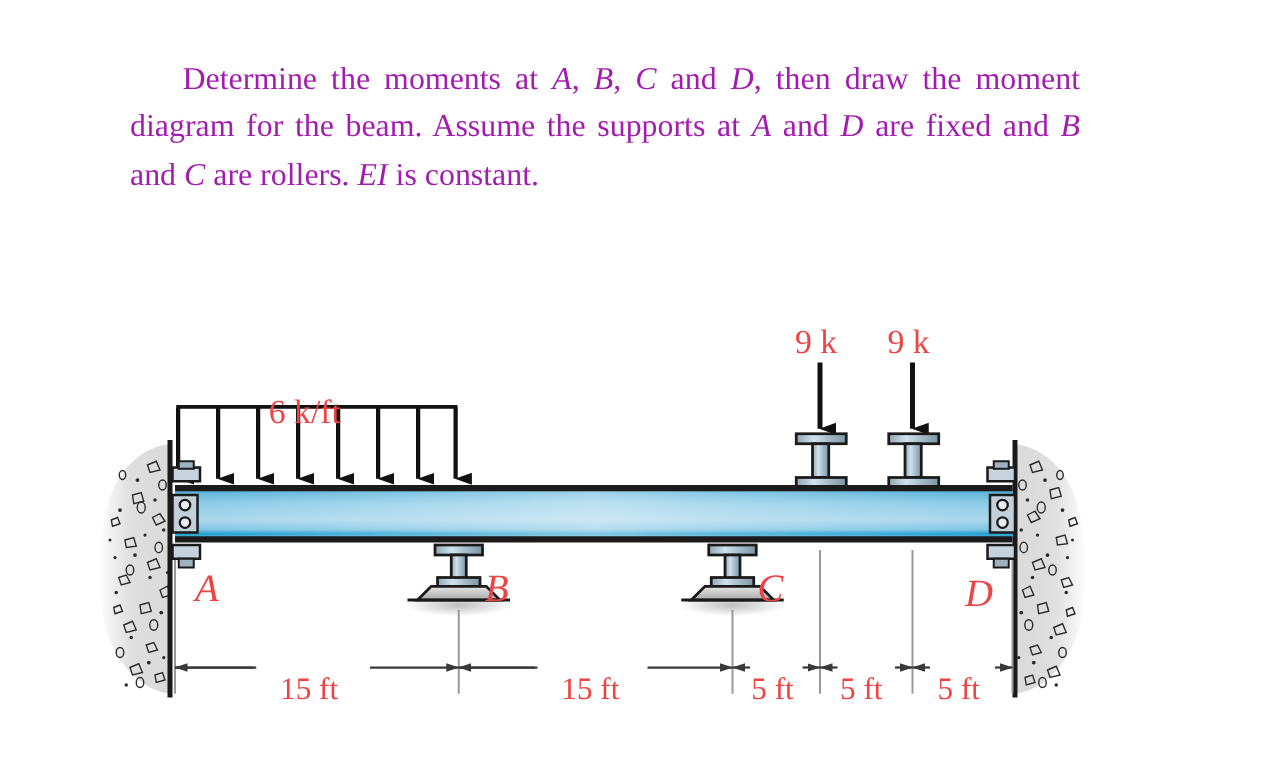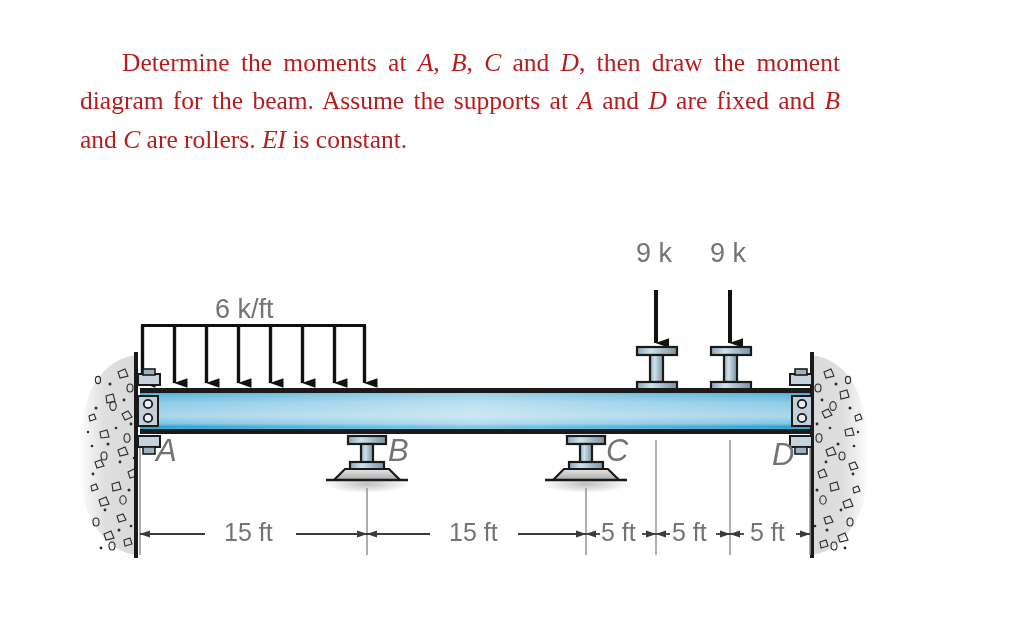--- a/index.html
+++ b/index.html
@@ -12,47 +12,48 @@
     width: 1024px;
     height: 620px;
     background: #ffffff;
     overflow: hidden;
     font-family: "Liberation Serif", "DejaVu Serif", serif;
   }
 
   
   #problem-text {
     position: absolute;
-    left: 80px;
+    left: 104px;
     top: 44px;
     width: 760px;
     font-size: 25.5px;
     line-height: 1.50;
-    color: #b91c1c;
+    color: #a21caf;
     text-align: justify;
     text-justify: inter-word;
   }
   #problem-text .indent { display: inline-block; width: 42px; }
   .it { font-style: italic; }
 
   
   #figure {
     position: absolute;
     left: 0;
     top: 200px;
     width: 1024px;
     height: 400px;
   }
   #figure svg { display: block; }
 
   .lbl {
     position: absolute;
-    font-family: Liberation Sans, sans-serif;
-    color: #737373;
+    font-family: Liberation Serif, serif;
+    color: #ef4444;
     white-space: nowrap;
+    margin-top: 20px;
   }
   .lbl-pt { font-style: italic; font-size: 31px; }
   .lbl-load { font-size: 27px; }
   .lbl-dim { font-size: 25px; text-align: right; }
 </style>
 </head>
 <body>
 
 <div id="page">
 

